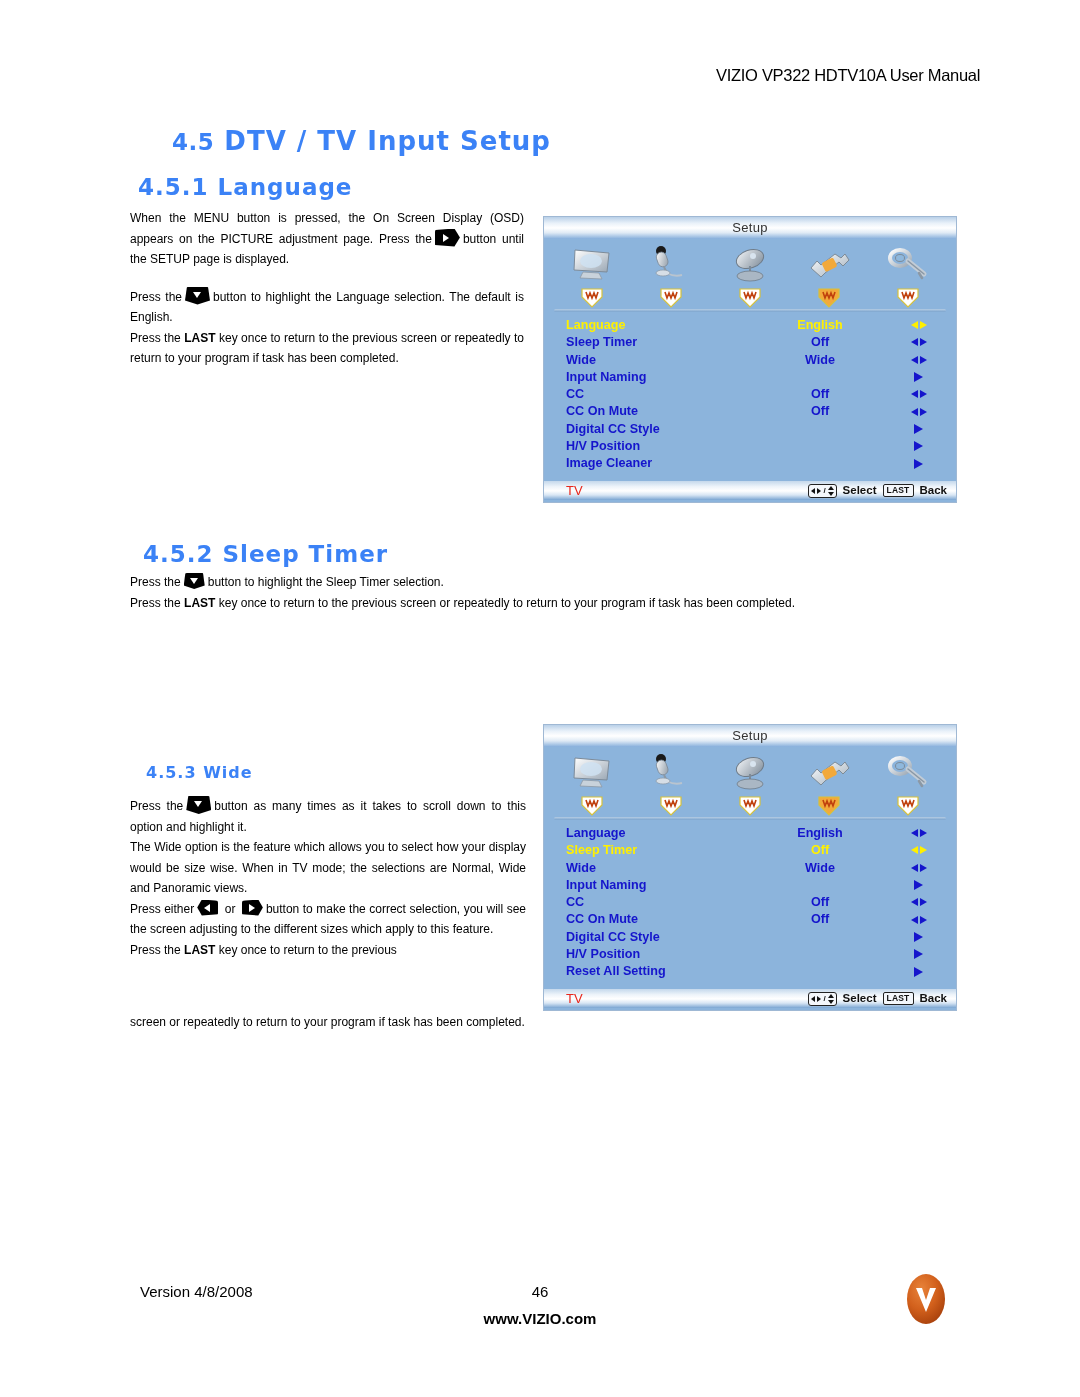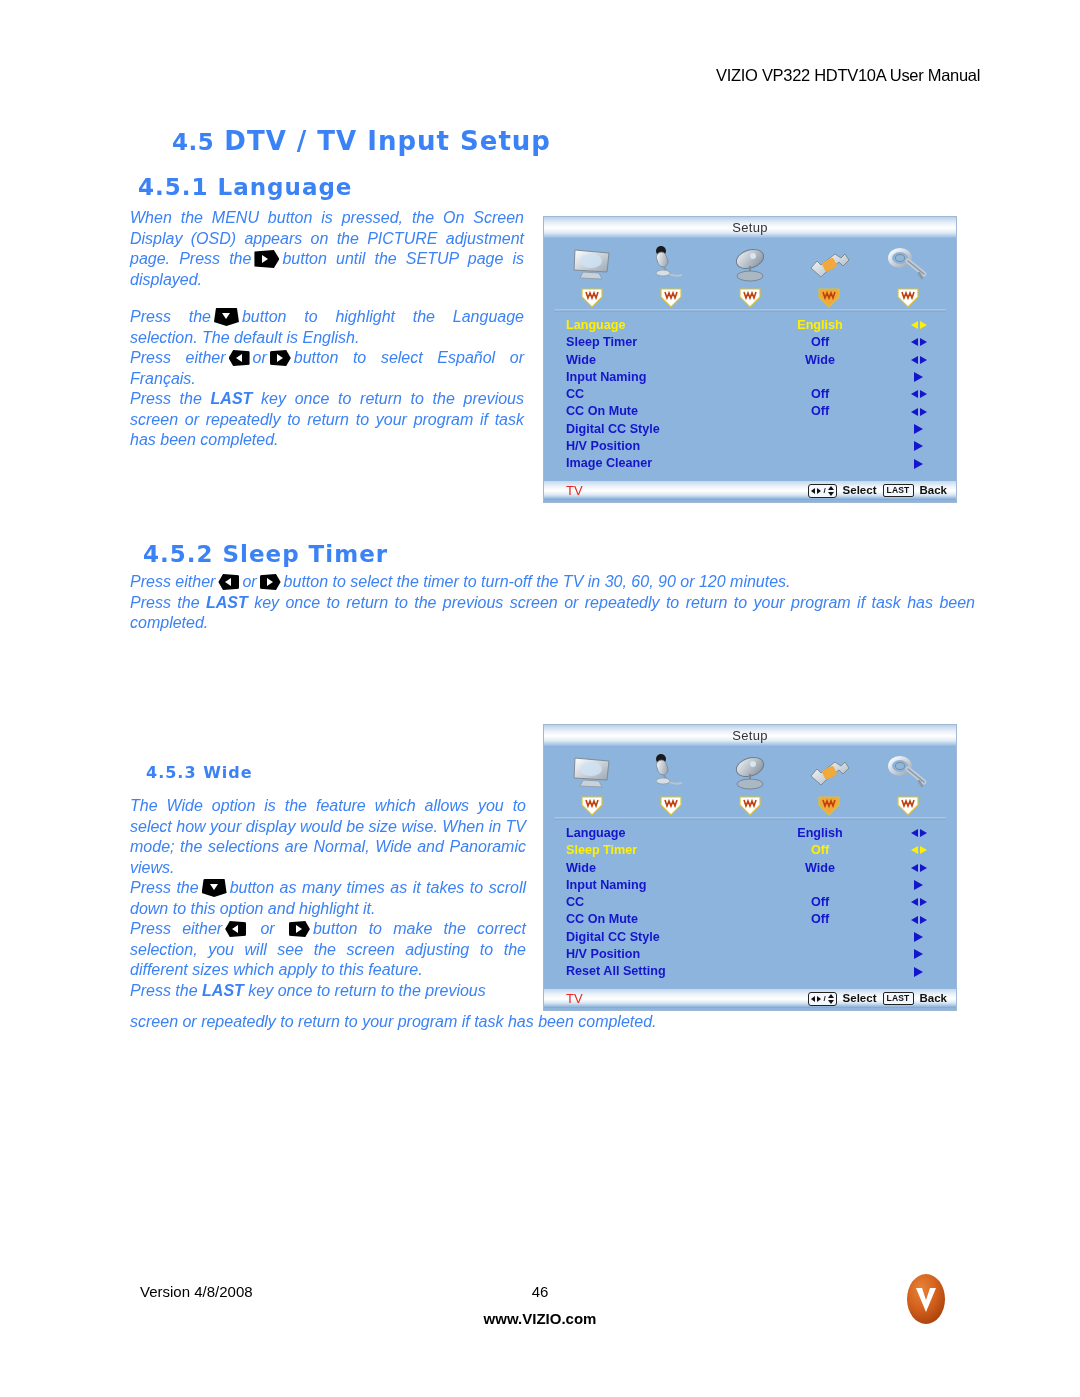--- a/index.html
+++ b/index.html
@@ -54,25 +54,24 @@
   }
   #heading-453 {
     left: 146px;
     top: 763px;
     font-size: 16px;
   }
 
   
   .body-col {
     position: absolute;
-    font-size: 16px;
+    font-size: 12px;
     line-height: 20.5px;
-    color: #3b82f6;
+    color: #000000;
     text-align: justify;
-    font-style: italic;
   }
   .body-col p { margin: 0 0 0 0; }
   .body-col p + p { margin-top: 0px; }
   .gap { height: 17px; }
 
   #txt-451 { left: 130px; top: 208px; width: 394px; }
   #txt-452 { left: 130px; top: 572px; width: 845px; }
   #txt-453 { left: 130px; top: 796px; width: 396px; }
   #txt-453b { left: 130px; top: 1012px; width: 600px; }
   .nojust { text-align: left; }
@@ -367,32 +366,31 @@
 </div>
 
 <div class="h-section" id="heading-451">4.5.1 Language</div>
 <div class="h-section" id="heading-452">4.5.2 Sleep Timer</div>
 <div class="h-section" id="heading-453">4.5.3 Wide</div>
 
 <div class="body-col" id="txt-451">
   <p><span>When the MENU button is pressed, the On Screen Display (OSD) appears on the PICTURE adjustment page.  Press the</span><span class="btn-key right big"><span class="cap"></span><span class="tri"></span></span><span>button until the SETUP page is displayed.</span></p>
   <div class="gap"></div>
   <p><span>Press the</span><span class="btn-key down big"><span class="cap"></span><span class="tri"></span></span><span>button to highlight the Language selection.  The default is English.</span></p>
-  <p><span>Press either</span><span class="btn-key left"><span class="cap"></span><span class="tri"></span></span><span>or</span><span class="btn-key right"><span class="cap"></span><span class="tri"></span></span><span>button to select Español or Français.</span></p>
   <p><span>Press the</span> <b class="last-key">LAST</b> <span>key once to return to the previous screen or repeatedly to return to your program if task has been completed.</span></p>
 </div>
 
 <div class="body-col" id="txt-452">
-  <p class="nojust"><span>Press either</span><span class="btn-key left"><span class="cap"></span><span class="tri"></span></span><span>or</span><span class="btn-key right"><span class="cap"></span><span class="tri"></span></span><span>button to select the timer to turn-off the TV in 30, 60, 90 or 120 minutes.</span></p>
+  <p class="nojust"><span>Press the</span><span class="btn-key down"><span class="cap"></span><span class="tri"></span></span><span>button to highlight the Sleep Timer selection.</span></p>
   <p><span>Press the</span> <b class="last-key">LAST</b> <span>key once to return to the previous screen or repeatedly to return to your program if task has been completed.</span></p>
 </div>
 
 <div class="body-col" id="txt-453">
+  <p><span>Press the</span><span class="btn-key down big"><span class="cap"></span><span class="tri"></span></span><span>button as many times as it takes to scroll down to this option and highlight it.</span></p>
   <p>The Wide option is the feature which allows you to select how your display would be size wise. When in TV mode; the selections are Normal, Wide and Panoramic views.</p>
-  <p><span>Press the</span><span class="btn-key down big"><span class="cap"></span><span class="tri"></span></span><span>button as many times as it takes to scroll down to this option and highlight it.</span></p>
   <p><span>Press either</span><span class="btn-key left"><span class="cap"></span><span class="tri"></span></span> <span>or</span> <span class="btn-key right"><span class="cap"></span><span class="tri"></span></span><span>button to make the correct selection, you will see the screen adjusting to the different sizes which apply to this feature.</span></p>
   <p><span>Press the</span> <b class="last-key">LAST</b> <span>key once to return to the previous</span></p>
 </div>
 
 <div class="body-col" id="txt-453b">
   <p class="nojust">screen or repeatedly to return to your program if task has been completed.</p>
 </div>
 
 <div class="osd" id="osd-1">
   <div class="osd-title">Setup</div>

